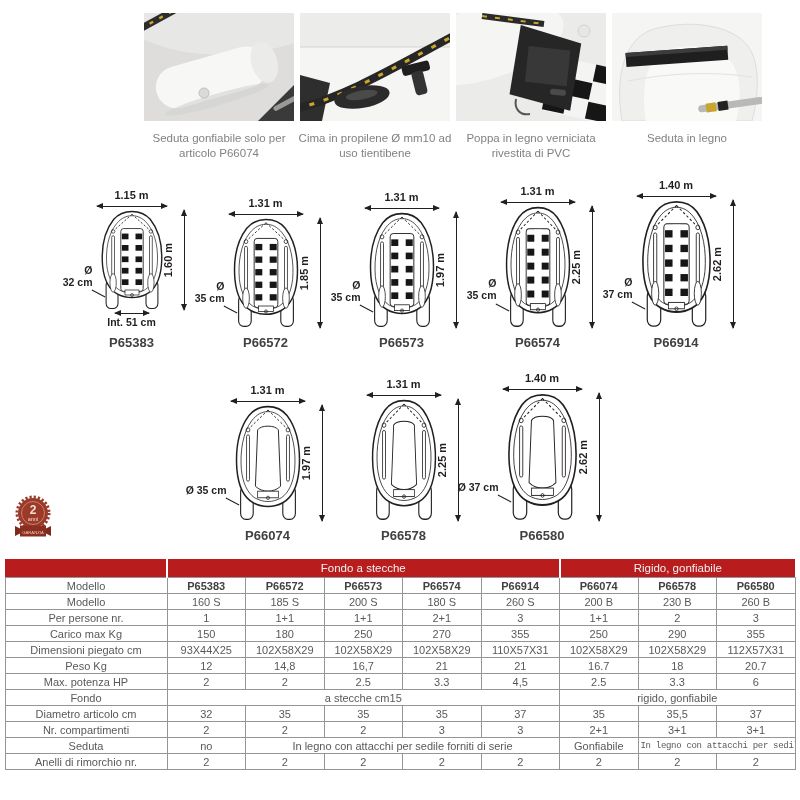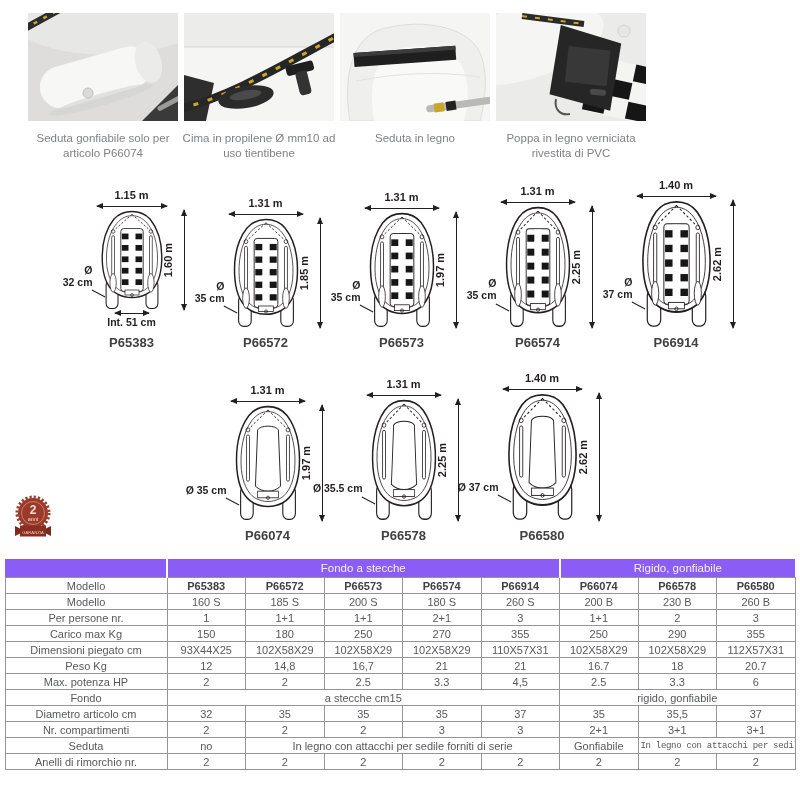--- a/index.html
+++ b/index.html
@@ -1,20 +1,20 @@
 <!DOCTYPE html>
 <html><head>
 <meta charset="utf-8">
 <style>
   html,body{margin:0;padding:0;background:#fff;}
   body{font-family:"Liberation Sans","DejaVu Sans",sans-serif;color:#58595b;}
   .page{position:relative;width:800px;height:800px;background:#fff;overflow:hidden;margin:0 auto;}
 
   
-  .photos{display:flex;justify-content:flex-start;padding:13px 35px 0 25px;}
+  .photos{display:flex;justify-content:flex-end;padding:13px 35px 0 25px;}
   .photo-card{width:156px;display:flex;flex-direction:column;align-items:center;margin:0;}
   .photo-frame{width:150px;height:108px;overflow:hidden;background:#f2f2f1;}
   .photo-frame svg{display:block;}
   .caption{margin-top:10px;width:168px;text-align:center;font-size:11.5px;line-height:1.32;color:#808285;}
 
   
   .diag-row{display:flex;justify-content:center;align-items:flex-end;}
   .row1{margin-top:18px;}
   .row2{margin-top:22px;}
   .diagram{display:grid;grid-template-columns:36px max-content 24px;justify-items:center;margin:0 1px;}
@@ -44,21 +44,21 @@
   .d-code{grid-row:4;grid-column:2;margin-top:7px;font-weight:bold;font-size:13px;color:#414042;}
 
   
   .badge{position:absolute;left:12px;top:494px;width:42px;height:48px;}
 
   
   .spec-wrap{margin:16px auto 0 auto;width:791px;}
   table.spec{width:100%;border-collapse:collapse;table-layout:fixed;font-size:11px;color:#58595b;}
   table.spec td,table.spec th{border:1px solid #939598;text-align:center;font-weight:normal;
     height:15px;padding:0 2px;overflow:hidden;white-space:nowrap;}
-  table.spec thead th{background:#8b5cf6;color:#f1f1f2;border:none;font-size:11.5px;height:18px;}
+  table.spec thead th{background:#b91c1c;color:#f1f1f2;border:none;font-size:11.5px;height:18px;}
   table.spec thead th.grp{border-left:2px solid #fff;}
   table.spec .bold{font-weight:bold;color:#414042;}
   table.spec .small{font-size:9px;letter-spacing:-0.3px;font-family:Liberation Mono, monospace;}
 </style>
 </head>
 <body>
 
 <svg width="0" height="0" style="position:absolute" aria-hidden="true">
   <symbol id="boat-slats" viewBox="0 0 100 140" preserveAspectRatio="none">
     <rect x="13" y="98" width="17" height="40" rx="7" fill="#fff" stroke="#231f20" stroke-width="1.5"></rect>
@@ -141,41 +141,20 @@
             <rect x="112" y="58" width="12" height="24" rx="4" fill="#333"></rect>
           </g>
         </svg>
       </div>
       <figcaption class="caption">Cima in propilene Ø mm10 ad uso tientibene</figcaption>
     </figure>
 
     <figure class="photo-card">
       <div class="photo-frame">
         <svg width="150" height="108" viewBox="0 0 150 108">
-          <rect width="150" height="108" fill="#f5f5f4"></rect>
-          <path d="M10,108 C2,60 14,24 42,16 C82,5 128,13 140,40 C148,58 146,86 140,108 Z" fill="#efefed" stroke="#dddddb"></path>
-          <path d="M34,108 C28,70 36,42 58,36 C90,28 118,38 124,58 C130,76 128,94 124,108 Z" fill="#f9f9f8"></path>
-          <path d="M16,68 C56,60 100,58 140,64" stroke="#e2e2e0" fill="none"></path>
-          <g transform="rotate(-4 70 45)">
-            <rect x="14" y="36" width="102" height="14" fill="#1f1f1f"></rect>
-            <rect x="14" y="36" width="102" height="4" fill="#3c3c3c"></rect>
-          </g>
-          <g transform="rotate(-8 120 92)">
-            <rect x="86" y="88" width="66" height="7" rx="3.5" fill="#b9b9b7"></rect>
-            <rect x="94" y="87" width="10" height="9" fill="#caa52e"></rect>
-            <rect x="106" y="87" width="10" height="9" fill="#222"></rect>
-          </g>
-        </svg>
-      </div>
-      <figcaption class="caption">Seduta in legno</figcaption>
-    </figure>
-
-    <figure class="photo-card">
-      <div class="photo-frame">
-        <svg width="150" height="108" viewBox="0 0 150 108">
           <rect width="150" height="108" fill="#ebebea"></rect>
           <g transform="rotate(-16 30 30)">
             <ellipse cx="26" cy="30" rx="84" ry="36" fill="#f5f5f4"></ellipse>
           </g>
           <line x1="26" y1="3" x2="88" y2="11" stroke="#2a2a2a" stroke-width="6"></line>
           <line x1="26" y1="3" x2="88" y2="11" stroke="#caa52e" stroke-width="2" stroke-dasharray="5,8"></line>
           <g transform="rotate(12 120 80)">
             <rect x="90" y="48" width="72" height="56" fill="#f4f4f3"></rect>
             <rect x="90" y="48" width="22" height="17" fill="#161616"></rect>
             <rect x="134" y="48" width="22" height="17" fill="#161616"></rect>
@@ -187,20 +166,41 @@
             <path d="M60,16 L122,28 L118,96 L56,86 Z" fill="#262626"></path>
             <rect x="70" y="36" width="42" height="36" fill="#383838"></rect>
             <rect x="96" y="76" width="16" height="6" rx="3" fill="#4a4a4a"></rect>
           </g>
           <path d="M60,86 C58,96 64,103 74,101" stroke="#555" stroke-width="2" fill="none"></path>
           <circle cx="128" cy="18" r="6" fill="#e7e7e5" stroke="#d2d2d0"></circle>
         </svg>
       </div>
       <figcaption class="caption">Poppa in legno verniciata rivestita di PVC</figcaption>
     </figure>
+
+    <figure class="photo-card">
+      <div class="photo-frame">
+        <svg width="150" height="108" viewBox="0 0 150 108">
+          <rect width="150" height="108" fill="#f5f5f4"></rect>
+          <path d="M10,108 C2,60 14,24 42,16 C82,5 128,13 140,40 C148,58 146,86 140,108 Z" fill="#efefed" stroke="#dddddb"></path>
+          <path d="M34,108 C28,70 36,42 58,36 C90,28 118,38 124,58 C130,76 128,94 124,108 Z" fill="#f9f9f8"></path>
+          <path d="M16,68 C56,60 100,58 140,64" stroke="#e2e2e0" fill="none"></path>
+          <g transform="rotate(-4 70 45)">
+            <rect x="14" y="36" width="102" height="14" fill="#1f1f1f"></rect>
+            <rect x="14" y="36" width="102" height="4" fill="#3c3c3c"></rect>
+          </g>
+          <g transform="rotate(-8 120 92)">
+            <rect x="86" y="88" width="66" height="7" rx="3.5" fill="#b9b9b7"></rect>
+            <rect x="94" y="87" width="10" height="9" fill="#caa52e"></rect>
+            <rect x="106" y="87" width="10" height="9" fill="#222"></rect>
+          </g>
+        </svg>
+      </div>
+      <figcaption class="caption">Seduta in legno</figcaption>
+    </figure>
   </section>
 
   <section class="diag-row row1">
 
     <div class="diagram">
       <div class="d-top">
         <div class="d-wlabel">1.15 m</div>
         <div class="harrow"></div>
       </div>
       <div class="d-gutter">
@@ -327,25 +327,20 @@
         <span class="d-len">1.97 m</span>
         <div class="varrow"></div>
       </div>
       <div class="d-code">P66074</div>
     </div>
 
     <div class="diagram">
       <div class="d-top">
         <div class="d-wlabel">1.31 m</div>
         <div class="harrow"></div>
-      </div>
-      <div class="d-gutter">
-        <div class="dia">
-          <div>Ø 35.5 cm</div>
-        </div>
       </div>
       <svg class="d-boat" width="74" height="122">
           <use href="#boat-smooth"></use>
         </svg>
       <div class="d-right">
         <span class="d-len">2.25 m</span>
         <div class="varrow"></div>
       </div>
       <div class="d-code">P66578</div>
     </div>

